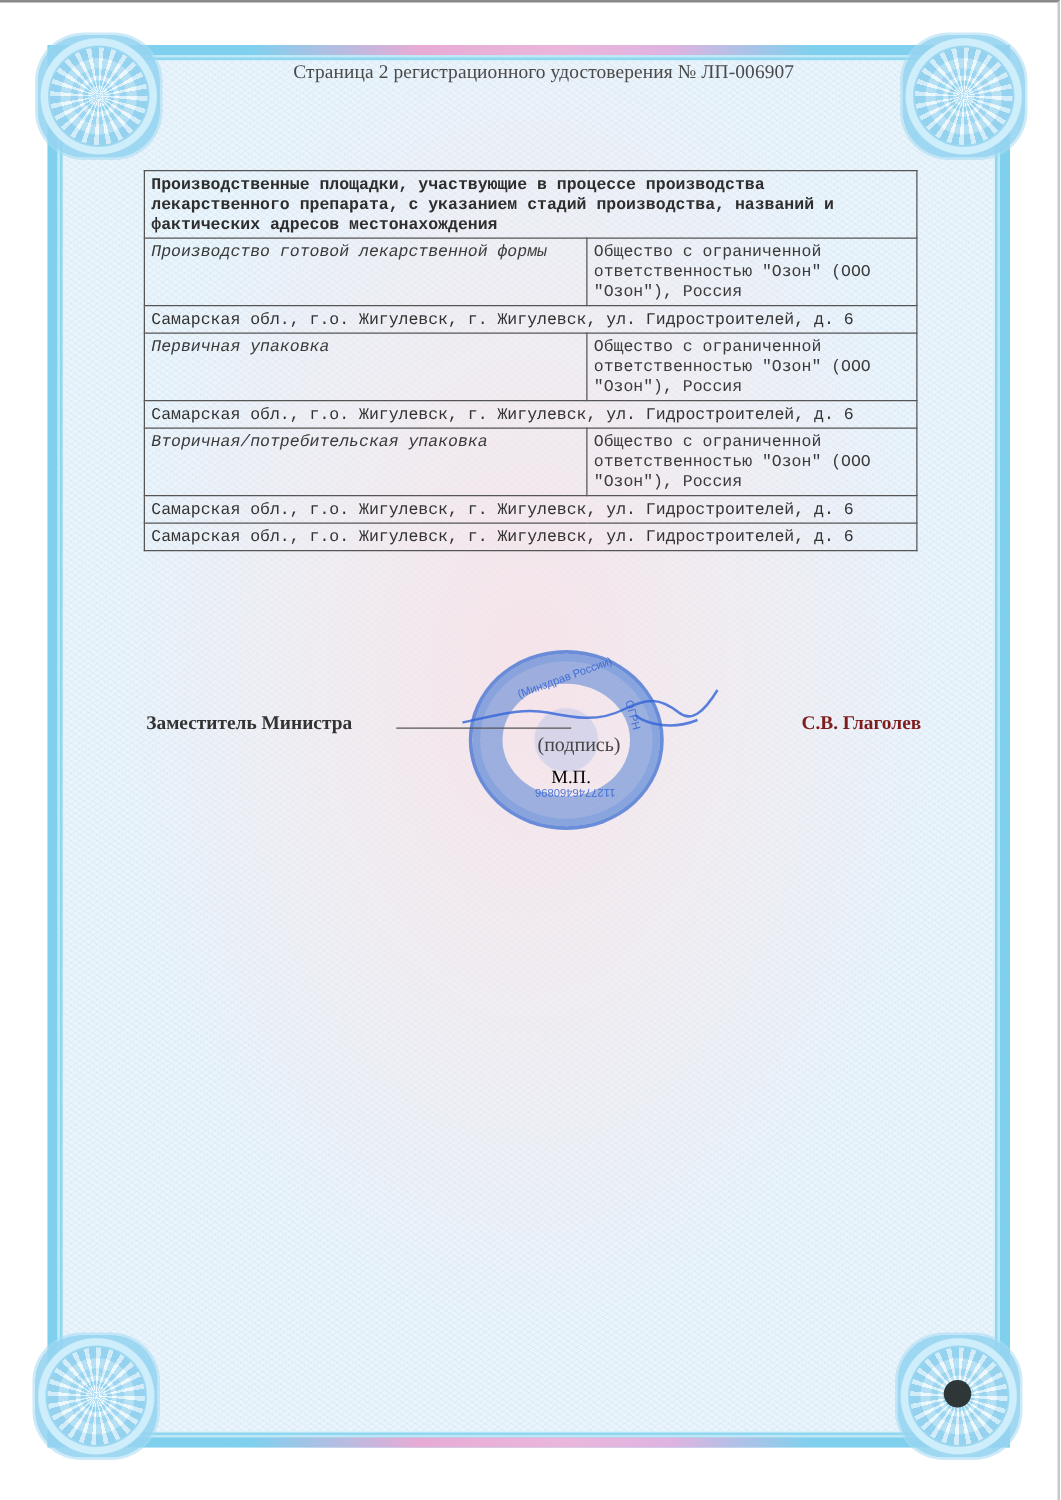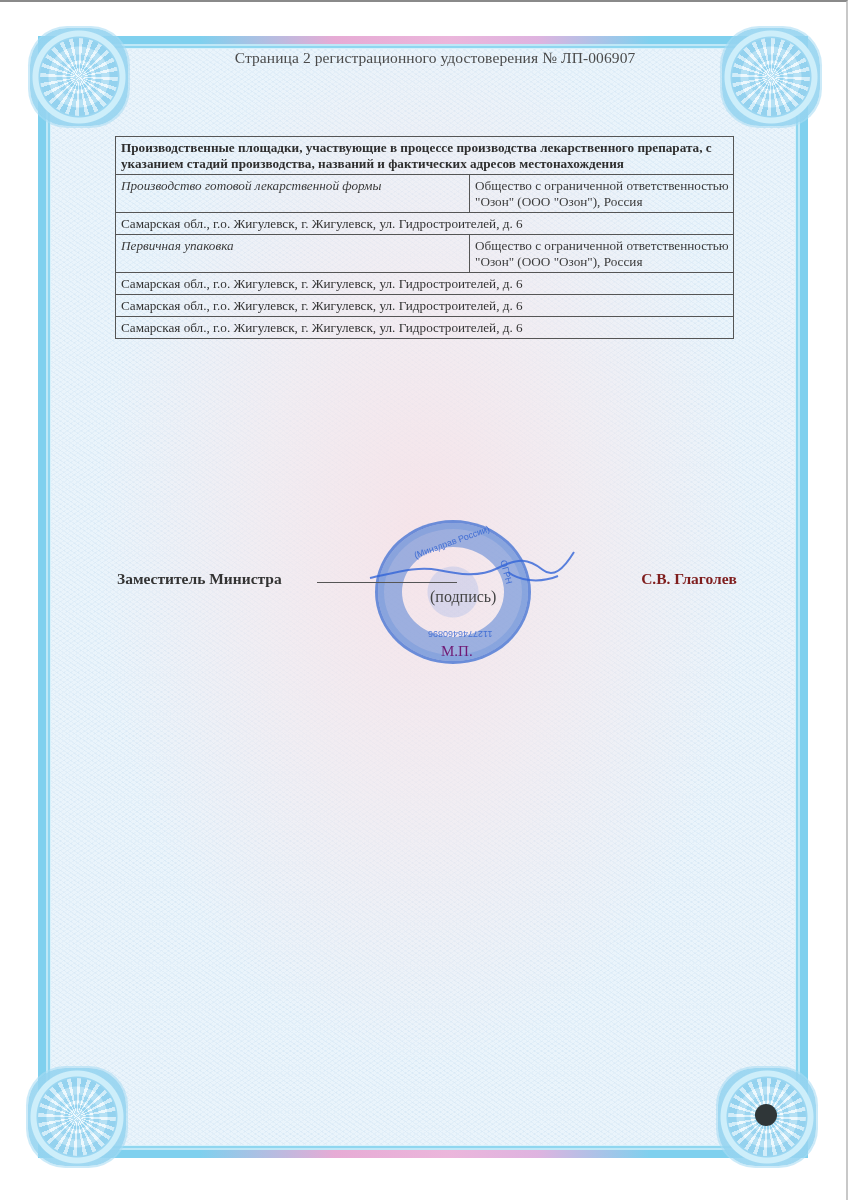--- a/index.html
+++ b/index.html
@@ -53,40 +53,41 @@
     border-radius: 50%; background: #2f3638;
   }
   .page-title {
     position: absolute; left: 0; width: 870px; top: 49px; text-align: center;
     font-size: 15.5px; color: #4a4a4a; letter-spacing: 0.1px;
   }
   table.sites {
     position: absolute; left: 115px; top: 136px; width: 619px;
     border-collapse: collapse; font-size: 13.2px; line-height: 16px;
     color: #333;
+    font-family: Liberation Mono, monospace;
   }
   table.sites td {
     border: 1.5px solid #555; padding: 3px 4px 2px 5px; vertical-align: top;
   }
   .hdr { font-weight: bold; color: #2e2e2e; }
   .stage { font-style: italic; width: 344px; color: #3a3a3a; margin-top: 32px; }
   .org { color: #3a3a3a; }
   .signature-row {
     position: absolute; left: 117px; top: 570px; width: 620px; height: 20px;
   }
   .sign-title { position: absolute; left: 0; top: 0; font-weight: bold; font-size: 15.5px; color: #333; }
   .sign-name { position: absolute; right: 0; top: 0; font-weight: bold; font-size: 15.5px; color: #7f1d1d; }
   .sign-line {
     position: absolute; left: 317px; top: 582px; width: 140px; height: 1px; background: #555;
   }
   .sign-caption {
     position: absolute; left: 430px; top: 588px; font-size: 16px; color: #444;
   }
   .mp {
-    position: absolute; left: 441px; top: 643px; font-size: 15px; color: #701a75;
+    position: absolute; left: 441px; top: 614px; font-size: 15px; color: #000000;
   }
   .stamp {
     position: absolute; left: 375px; top: 520px; width: 150px; height: 138px;
     border-radius: 50%;
     border: 3px solid rgba(60,110,210,0.75);
     box-shadow: inset 0 0 0 6px rgba(80,130,220,0.25), inset 0 0 0 22px rgba(255,255,255,0), inset 0 0 0 24px rgba(70,120,210,0.5);
     background: radial-gradient(circle, rgba(90,140,230,0.18) 0 25px, rgba(255,255,255,0) 26px);
   }
   .stamp-text {
     position: absolute; font-size: 9px; color: rgba(50,100,210,0.85); font-family: "Liberation Sans", sans-serif;
@@ -128,20 +129,24 @@
 
   <tr>
     <td class="stage">Первичная упаковка</td>
     <td class="org">Общество с ограниченной ответственностью "Озон" (ООО "Озон"), Россия</td>
   </tr>
   <tr>
     <td colspan="2">Самарская обл., г.о. Жигулевск, г. Жигулевск, ул. Гидростроителей, д. 6</td>
   </tr>
 
   <tr>
+    <td class="stage">Вторичная/потребительская упаковка</td>
+    <td class="org">Общество с ограниченной ответственностью "Озон" (ООО "Озон"), Россия</td>
+  </tr>
+  <tr>
     <td colspan="2">Самарская обл., г.о. Жигулевск, г. Жигулевск, ул. Гидростроителей, д. 6</td>
   </tr>
 
   <tr>
     <td colspan="2">Самарская обл., г.о. Жигулевск, г. Жигулевск, ул. Гидростроителей, д. 6</td>
   </tr>
 </tbody>
   </table>
 
 <div class="stamp">

